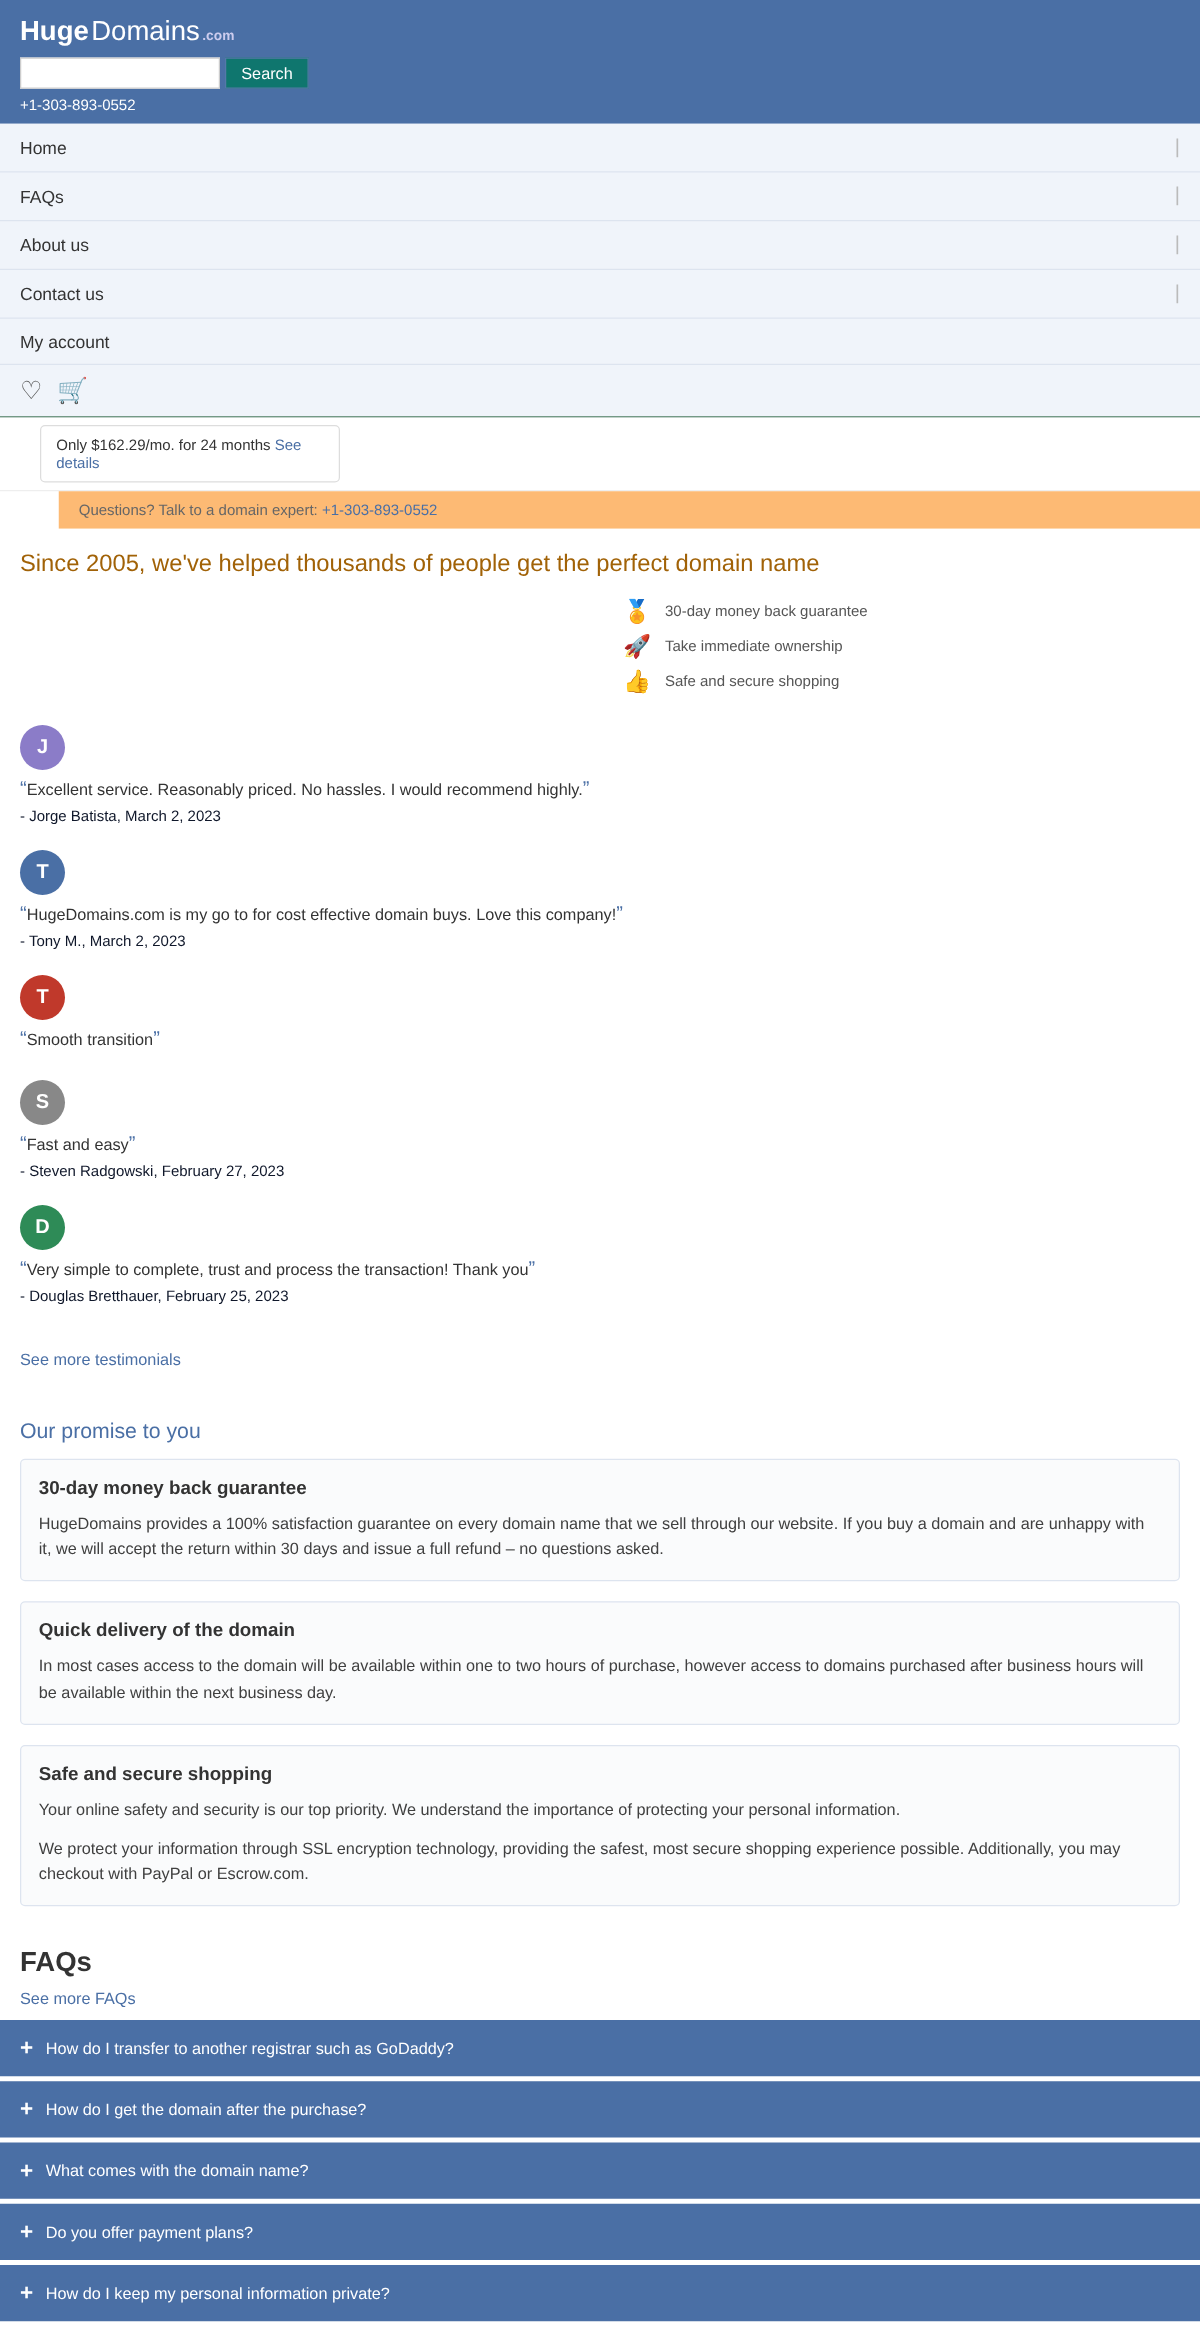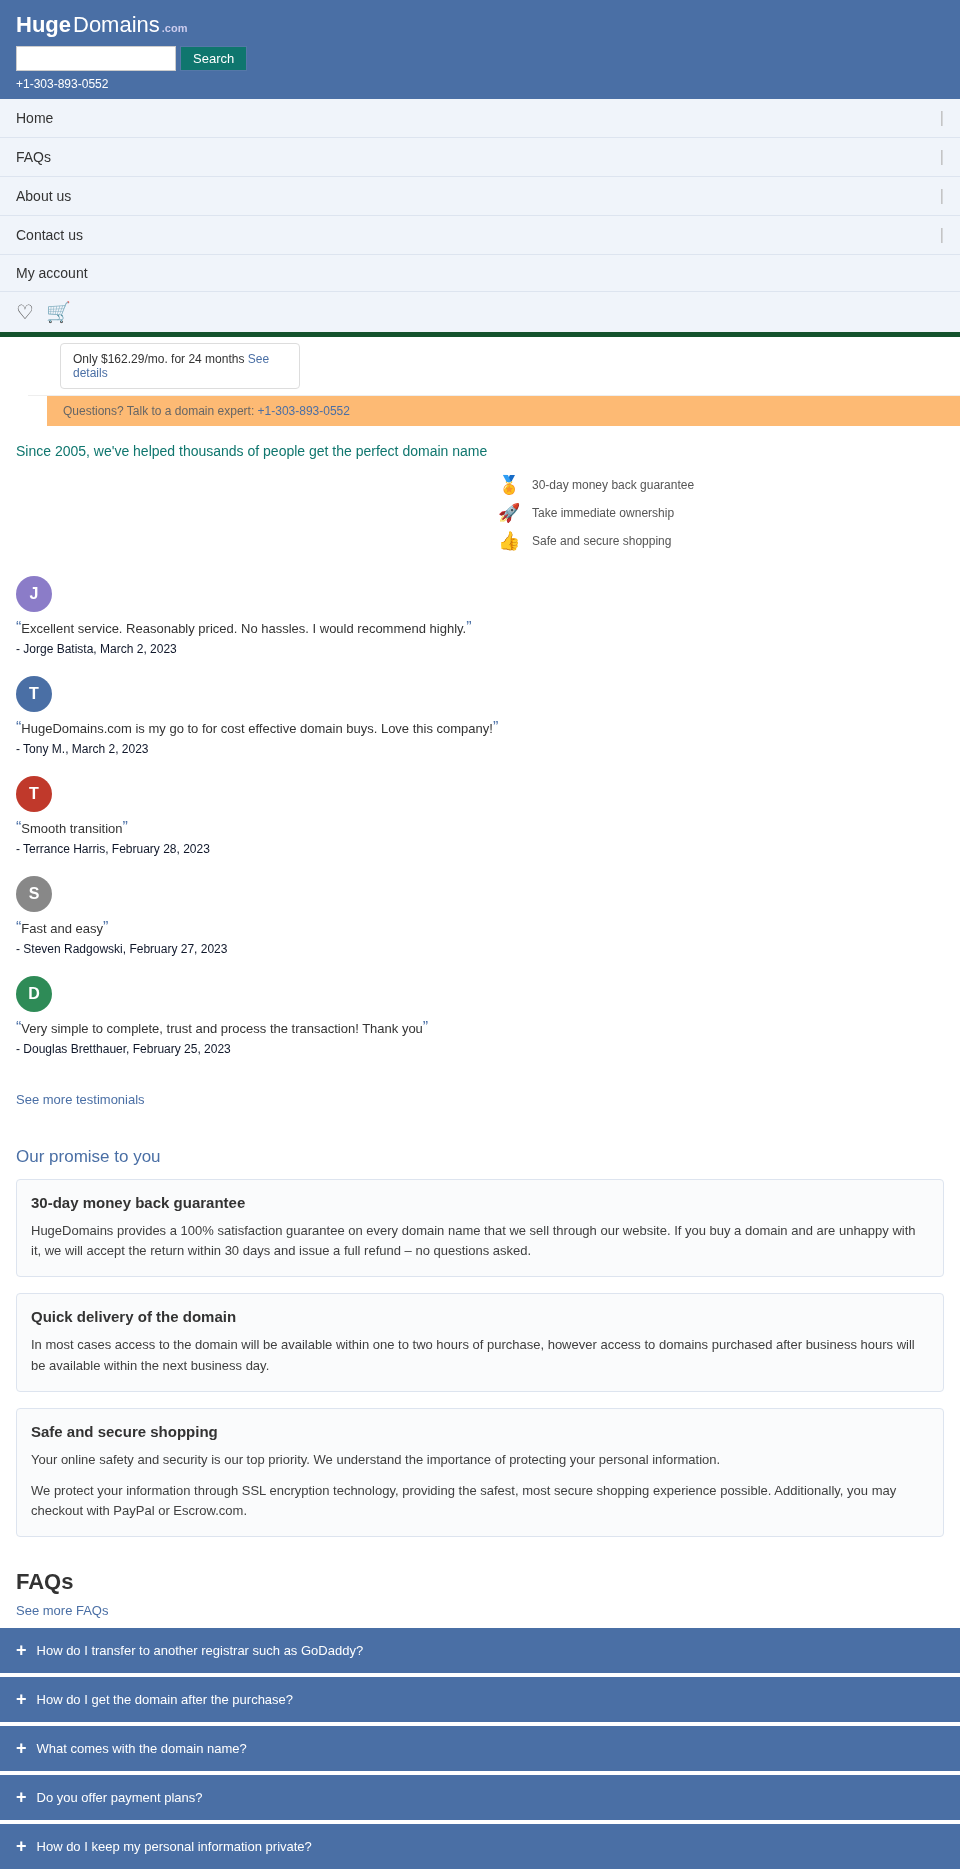--- a/index.html
+++ b/index.html
@@ -43,21 +43,21 @@
       cursor: pointer;
     }
     .phone {
       color: #fff;
       font-size: 12px;
     }
 
     
     .nav {
       background: #f0f4fa;
-      border-bottom: 5px solid #14532d;
+      border-bottom: 1px solid #14532d;
     }
     .nav-item {
       display: flex;
       align-items: center;
       justify-content: space-between;
       padding: 10px 16px;
       border-bottom: 1px solid #dde4ef;
       font-size: 14px;
       color: #333;
       cursor: pointer;
@@ -101,22 +101,22 @@
       background: #fdba74;
       margin-left: 47px;
     }
     .questions-bar a { color: #4a6fa5; text-decoration: none; }
 
     
     .main { background: #fff; }
 
     
     .tagline {
-      color: #0f766e;
-      font-size: 14px;
+      color: #a16207;
+      font-size: 19px;
       font-weight: normal;
       padding: 16px 16px 12px;
       line-height: 1.4;
     }
 
     
     .features {
       display: flex;
       flex-direction: column;
       gap: 6px;
@@ -283,21 +283,21 @@
   </div>
   <div class="nav-item">
     <span>My account</span>
   </div>
   <div class="nav-icons">
     <span class="nav-icon">♡</span>
     <span class="nav-icon">🛒</span>
   </div>
 </div>
 
-<div style="padding: 6px 16px; background: #fff; border-bottom: 1px solid #eee; margin-left: 28px;">
+<div style="padding: 6px 16px; background: #fff; border-bottom: 1px solid #eee;">
   <div class="tooltip-bar">
     <span>Only $162.29/mo. for 24 months </span><a href="#">See details</a>
   </div>
 </div>
 <div class="questions-bar">
   <span>Questions? Talk to a domain expert: </span><a href="#">+1-303-893-0552</a>
 </div>
 
 <div class="main">
   <h2 class="tagline">Since 2005, we've helped thousands of people get the perfect domain name</h2>
@@ -327,21 +327,20 @@
 
     <div class="testimonial">
       <div class="avatar avatar-blue">T</div>
       <p class="quote-text">HugeDomains.com is my go to for cost effective domain buys. Love this company!</p>
       <p class="quote-author">- Tony M., March 2, 2023</p>
     </div>
 
     <div class="testimonial">
       <div class="avatar avatar-red">T</div>
       <p class="quote-text">Smooth transition</p>
-      <p class="quote-author">- Terrance Harris, February 28, 2023</p>
     </div>
 
     <div class="testimonial">
       <div class="avatar avatar-gray">S</div>
       <p class="quote-text">Fast and easy</p>
       <p class="quote-author">- Steven Radgowski, February 27, 2023</p>
     </div>
 
     <div class="testimonial">
       <div class="avatar avatar-green">D</div>

